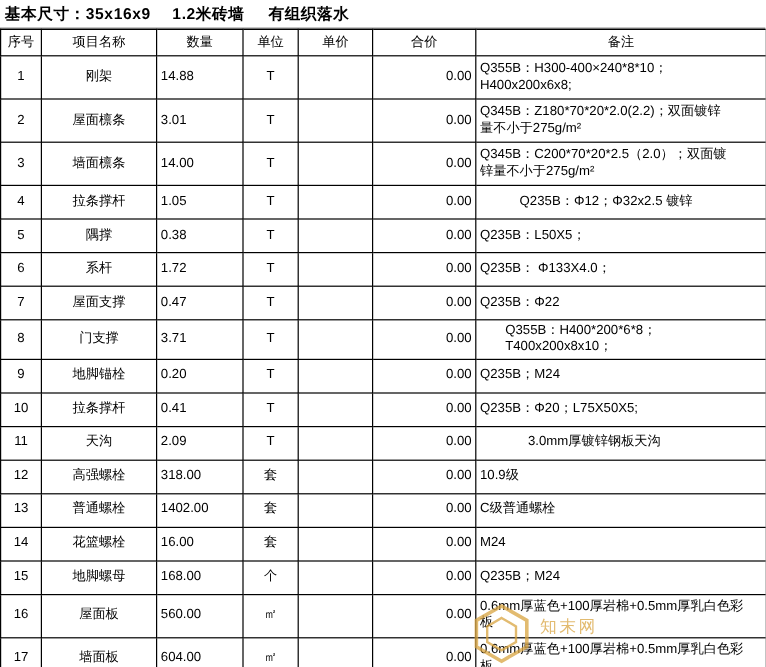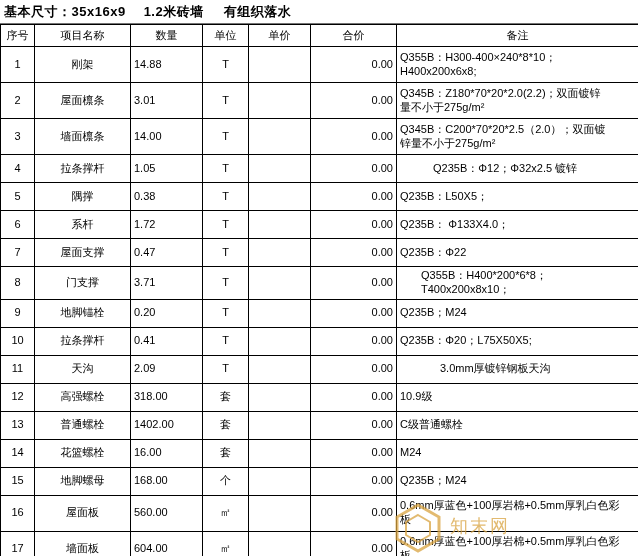--- a/index.html
+++ b/index.html
@@ -87,21 +87,21 @@
   }
   .wm-hex {
     position: absolute;
     left: 0px;
     top: 2px;
   }
   .wm-text {
     position: absolute;
     left: 58px;
     top: 14px;
-    font-size: 18px;
+    font-size: 14px;
     color: #d9a441;
     font-family: Liberation Serif, serif;
     letter-spacing: 2px;
     white-space: nowrap;
   }
 </style>
 </head>
 <body>
 
 <div id="sheet">

